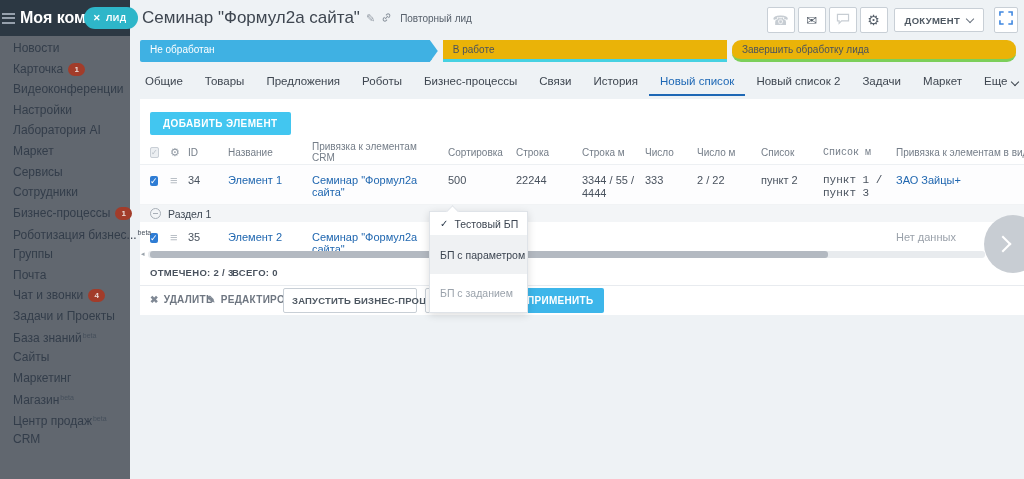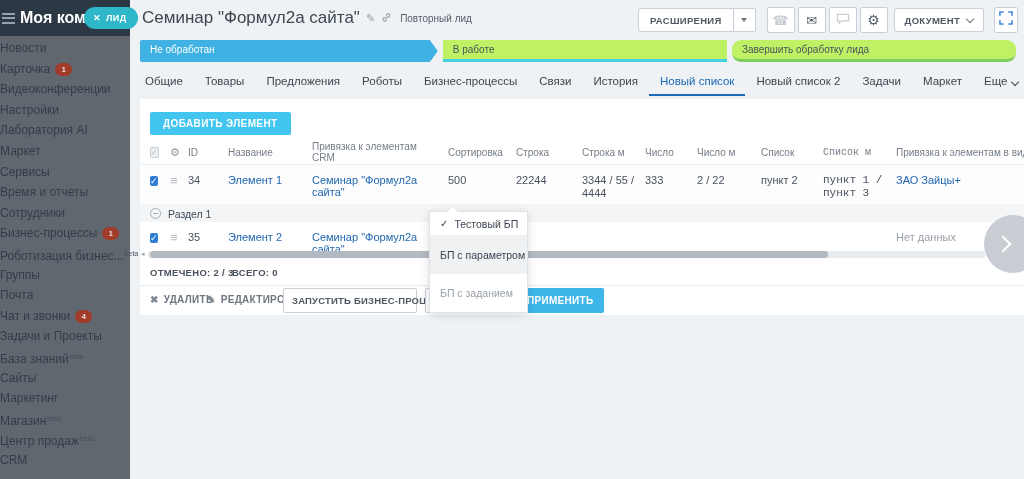--- a/index.html
+++ b/index.html
@@ -10,21 +10,21 @@
   .sidebar{position:absolute;left:0;top:0;width:130px;height:479px;background:#61676f;z-index:4;}
   .sb-header{position:absolute;left:0;top:0;width:130px;height:36px;background:#2c3843;display:flex;align-items:center;}
   .burger{width:13px;margin:0 5px 0 2px;cursor:pointer;}
   .burger i{display:block;height:2px;background:#96a0ac;margin:2.5px 0;}
   .company{font-size:16px;font-weight:bold;color:#fff;white-space:nowrap;overflow:hidden;}
   .pill{position:absolute;left:84px;top:7px;height:22px;padding:0 11px 0 9px;border-radius:11px;
     background:#2eb6c9;color:#fff;display:flex;align-items:center;gap:5px;font-size:9px;font-weight:bold;
     letter-spacing:.5px;z-index:6;cursor:pointer;}
   .pill .x{font-size:9px;line-height:9px;}
   .sb-nav{position:absolute;left:0;top:38px;right:0;}
-  .sb-item{height:20.6px;line-height:20.6px;padding-left:0;font-size:12px;color:#333d4a;white-space:nowrap;cursor:pointer;}
+  .sb-item{height:20.6px;line-height:20.6px;padding-left:13px;font-size:12px;color:#333d4a;white-space:nowrap;cursor:pointer;}
   .badge{display:inline-block;min-width:13px;height:13px;line-height:13px;border-radius:7px;background:#a23c2a;
     color:#eadcd7;font-size:8px;font-weight:bold;text-align:center;margin-left:5px;vertical-align:1px;padding:0 2px;}
   .beta{font-size:7px;color:#454f5b;margin-left:1px;vertical-align:4px;}
 
   
   .main{position:absolute;left:130px;top:0;width:894px;height:479px;}
   .title-wrap{position:absolute;left:12px;top:8px;display:flex;align-items:center;gap:6px;}
   .page-title{font-size:17px;color:#3e4650;white-space:nowrap;}
   .mini-ic{color:#9aa2ab;font-size:11px;line-height:11px;cursor:pointer;}
   .subtitle{font-size:10px;color:#58616c;margin-left:2px;}
@@ -41,21 +41,21 @@
   .ic-dim{color:#c7cdd3;font-size:13px;line-height:13px;}
   .chev{display:inline-block;width:5px;height:5px;border-right:1.5px solid #6b7480;border-bottom:1.5px solid #6b7480;
     transform:rotate(45deg);margin-left:7px;margin-top:-3px;}
   .chev.up{transform:rotate(-135deg);margin-top:3px;}
   .blue{background:#3db6ea;border-color:#3db6ea;color:#fff;}
   .blue.seg-caret{border-left:1px solid #2fa3d6;}
   .blue .tri-down{border-top-color:#fff;}
 
   
   .pipeline{position:absolute;left:10px;top:40px;right:8px;height:22px;display:flex;gap:5px;}
-  .stage{flex:1;background:#bef264;font-size:10px;color:#49525e;line-height:19px;padding-left:10px;
+  .stage{flex:1;background:#eab308;font-size:10px;color:#49525e;line-height:19px;padding-left:10px;
     box-sizing:border-box;border-bottom:3px solid #d6dadd;white-space:nowrap;overflow:hidden;cursor:pointer;}
   .stage.s1{flex:1.05;background:#3fb1e3;color:#fff;border-bottom-color:#3fb1e3;border-radius:2px;
     clip-path:polygon(0 0,calc(100% - 8px) 0,100% 50%,calc(100% - 8px) 100%,0 100%);}
   .stage.s2,.stage.s3{border-bottom-color:#46d1e2;}
   .stage.s4{border-bottom-color:#7ccf5a;border-radius:9px;}
 
   
   .tabs{position:absolute;left:10px;top:66px;right:0;height:30px;display:flex;align-items:center;}
   .tab{padding:0 11px;font-size:11.5px;color:#3e4650;line-height:30px;cursor:pointer;white-space:nowrap;}
   .tab:first-child{padding-left:5px;}
@@ -145,21 +145,20 @@
       <span class="company">Моя компа</span>
     </div>
     <nav class="sb-nav">
       <div class="sb-item"><span>Новости</span></div>
       <div class="sb-item"><span>Карточка</span><span class="badge">1</span></div>
       <div class="sb-item"><span>Видеоконференции</span></div>
       <div class="sb-item"><span>Настройки</span></div>
       <div class="sb-item"><span>Лаборатория AI</span></div>
       <div class="sb-item"><span>Маркет</span></div>
       <div class="sb-item"><span>Сервисы</span></div>
-      <div class="sb-item"><span>Время и отчеты</span></div>
       <div class="sb-item"><span>Сотрудники</span></div>
       <div class="sb-item"><span>Бизнес-процессы</span><span class="badge">1</span></div>
       <div class="sb-item"><span>Роботизация бизнес...</span><sup class="beta">beta</sup></div>
       <div class="sb-item"><span>Группы</span></div>
       <div class="sb-item"><span>Почта</span></div>
       <div class="sb-item"><span>Чат и звонки</span><span class="badge">4</span></div>
       <div class="sb-item"><span>Задачи и Проекты</span></div>
       <div class="sb-item"><span>База знаний</span><sup class="beta">beta</sup></div>
       <div class="sb-item"><span>Сайты</span></div>
       <div class="sb-item"><span>Маркетинг</span></div>
@@ -181,26 +180,20 @@
       <span class="mini-ic">✎</span>
       <span class="mini-ic">
         <svg width="11" height="11" viewBox="0 0 12 12">
             <path d="M4.5 7.5l3-3M5.4 3.6l1-1a1.9 1.9 0 012.7 2.7l-1 1M6.6 8.4l-1 1a1.9 1.9 0 01-2.7-2.7l1-1" fill="none" stroke="#8b949e" stroke-width="1.1"></path>
           </svg>
       </span>
       <span class="subtitle">Повторный лид</span>
     </div>
 
     <div class="hdr-buttons">
-      <div style="display:flex;margin-right:8px;">
-        <div class="btn seg-main">РАСШИРЕНИЯ</div>
-        <div class="btn seg-caret">
-            <span class="tri-down"></span>
-          </div>
-      </div>
       <div class="icon-btn">
           <span class="ic-dim">☎</span>
         </div>
       <div class="icon-btn">
           <span class="ic-dark">✉</span>
         </div>
       <div class="icon-btn">
         <span><svg width="14" height="12" viewBox="0 0 15 13">
               <path d="M1.5 1.5h12v7H6l-2.7 2.7V8.5H1.5z" fill="none" stroke="#c7cdd3" stroke-width="1.3"></path>
             </svg></span>

